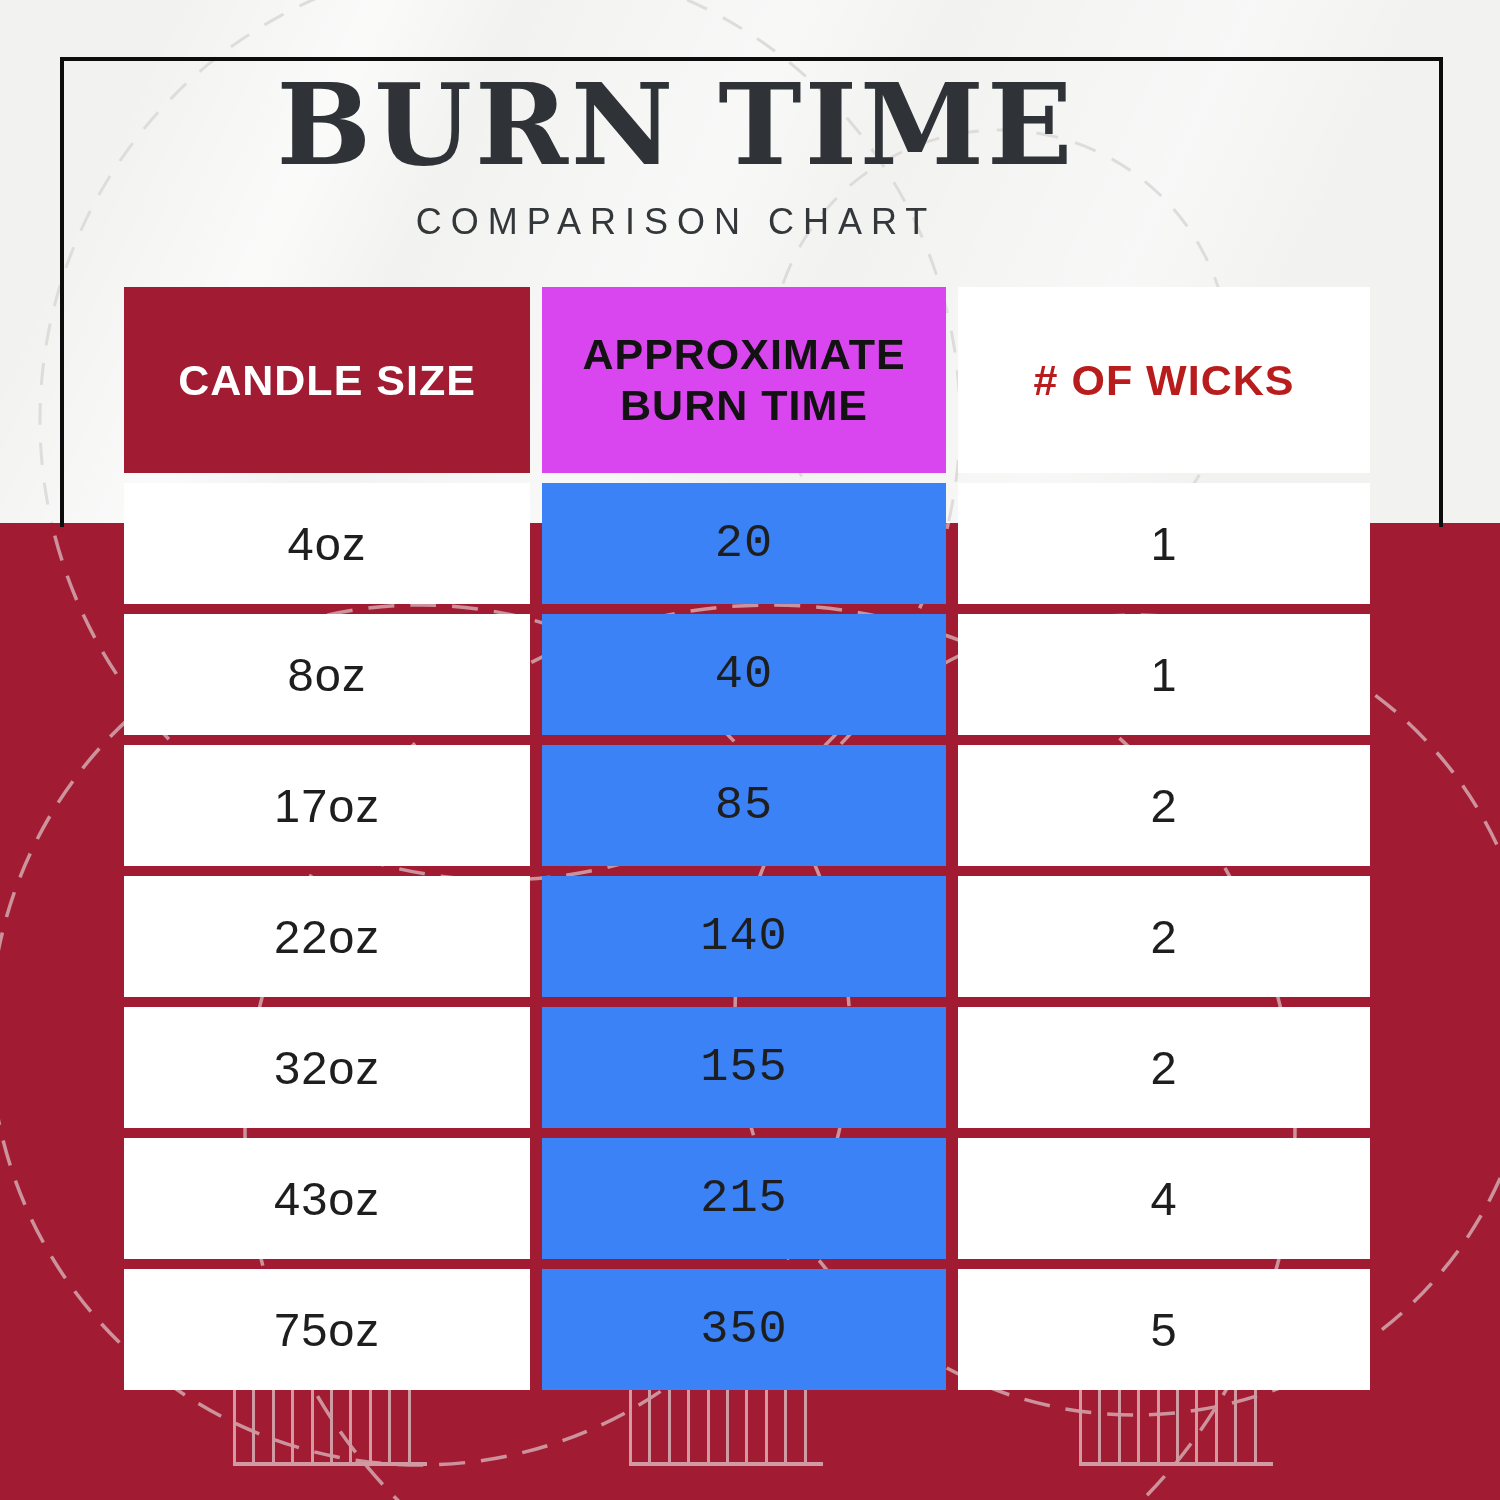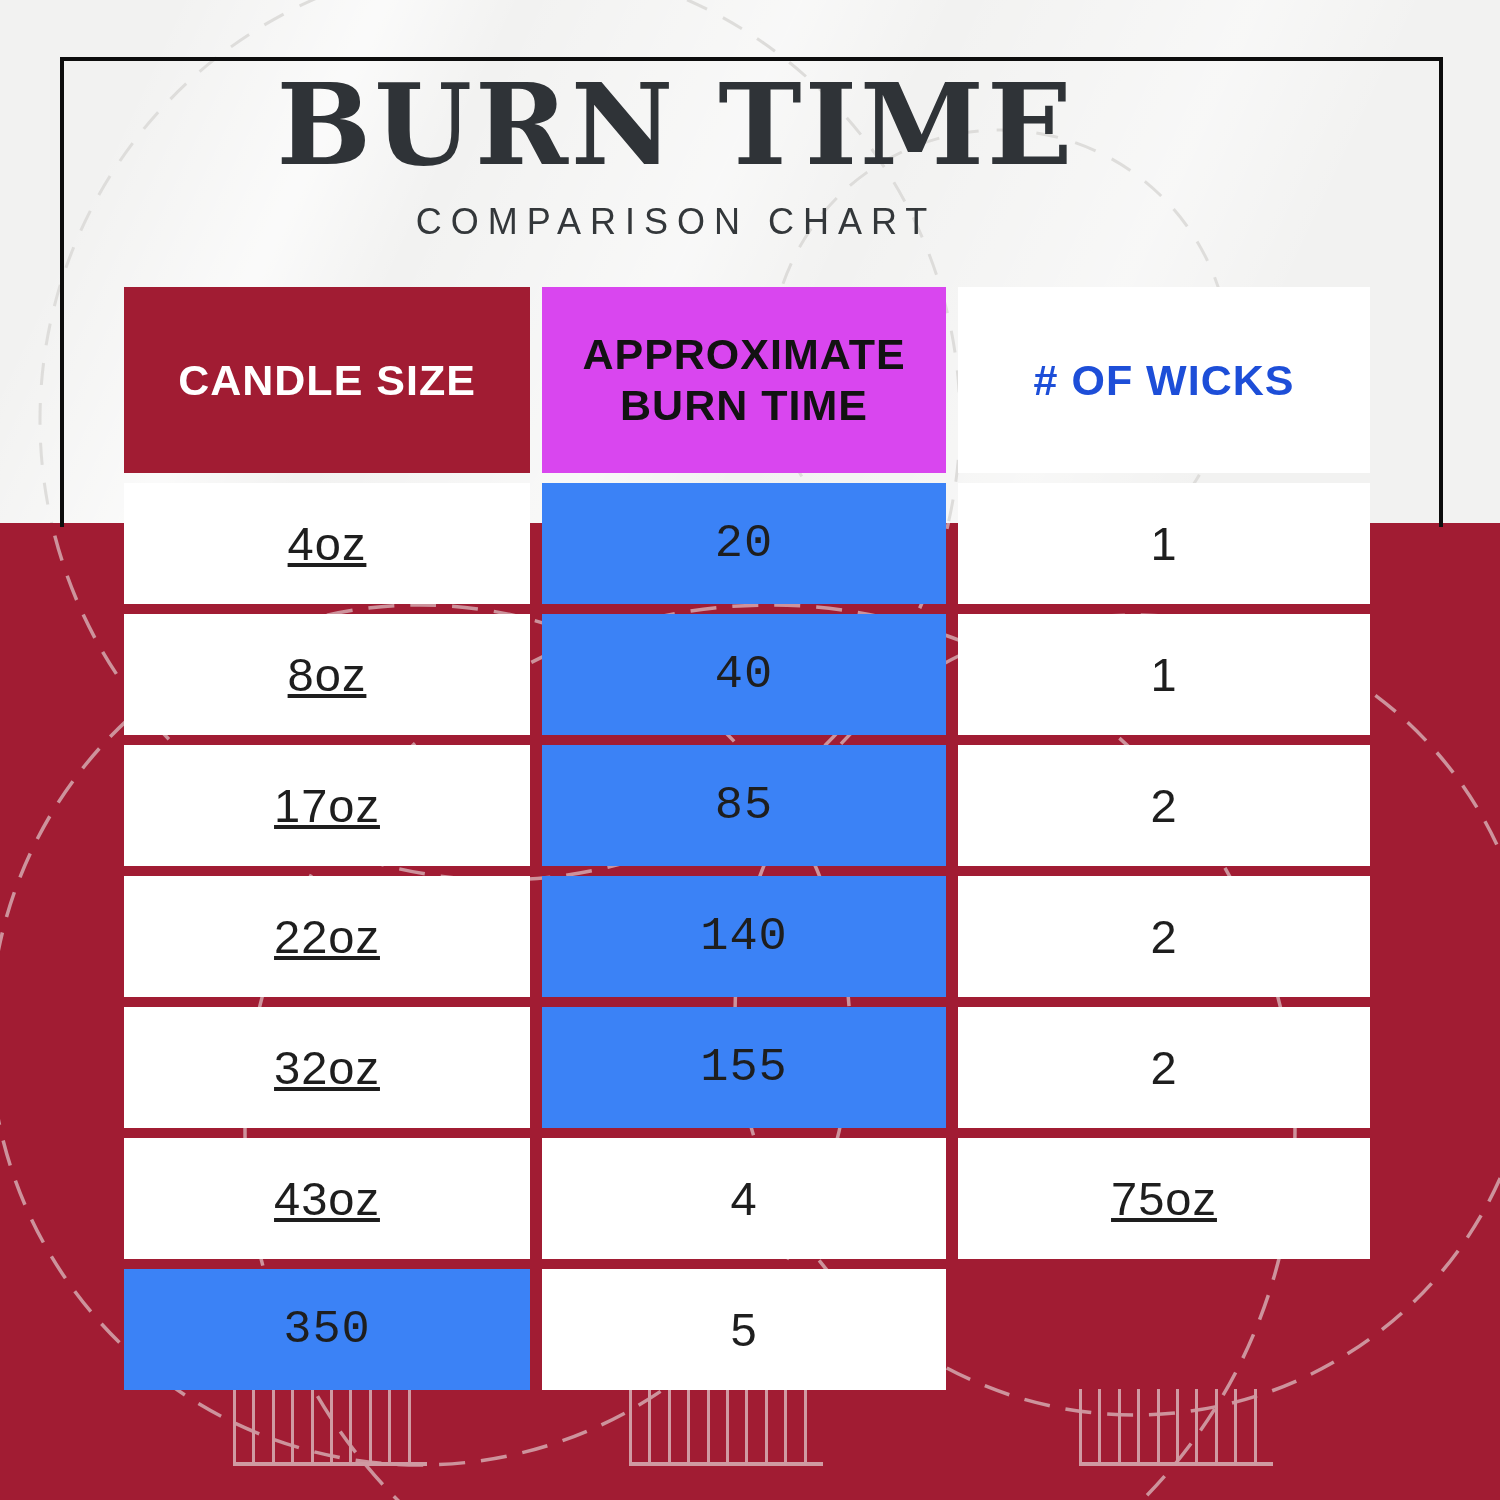--- a/index.html
+++ b/index.html
@@ -60,26 +60,26 @@
     grid-auto-rows:121px;
     grid-template-rows:186px;
     column-gap:12px;row-gap:10px;
   }
   .hcell{
     display:flex;align-items:center;justify-content:center;text-align:center;
     font-weight:700;font-size:43px;letter-spacing:1px;line-height:1.18;
   }
   .hcell.h-size{background:#a11c33;color:#ffffff;}
   .hcell.h-burn{background:#d946ef;color:#121212;padding:0 36px;}
-  .hcell.h-wicks{background:#ffffff;color:#1d4ed8;}
+  .hcell.h-wicks{background:#ffffff;color:#b91c1c;}
   .cell{
     display:flex;align-items:center;justify-content:center;
     font-size:47px;font-weight:300;color:#1e1e1e;letter-spacing:1px;
   }
-  .cell.c-size{background:#ffffff;text-decoration:underline;}
+  .cell.c-size{background:#ffffff;}
   .cell.c-burn{background:#3b82f6;font-family:Liberation Mono, monospace;}
   .cell.c-wicks{background:#ffffff;}
 </style>
 </head>
 <body>
 
 <div class="band-top"></div>
 <div class="band-bottom"></div>
 
 <div class="decor-clip top">
@@ -129,17 +129,18 @@
     <div class="cell c-size">17oz</div>
     <div class="cell c-burn">85</div>
     <div class="cell c-wicks">2</div>
     <div class="cell c-size">22oz</div>
     <div class="cell c-burn">140</div>
     <div class="cell c-wicks">2</div>
     <div class="cell c-size">32oz</div>
     <div class="cell c-burn">155</div>
     <div class="cell c-wicks">2</div>
     <div class="cell c-size">43oz</div>
+    <div class="cell c-burn">215</div>
     <div class="cell c-wicks">4</div>
     <div class="cell c-size">75oz</div>
     <div class="cell c-burn">350</div>
     <div class="cell c-wicks">5</div>
   </div>
 
 </body></html>

